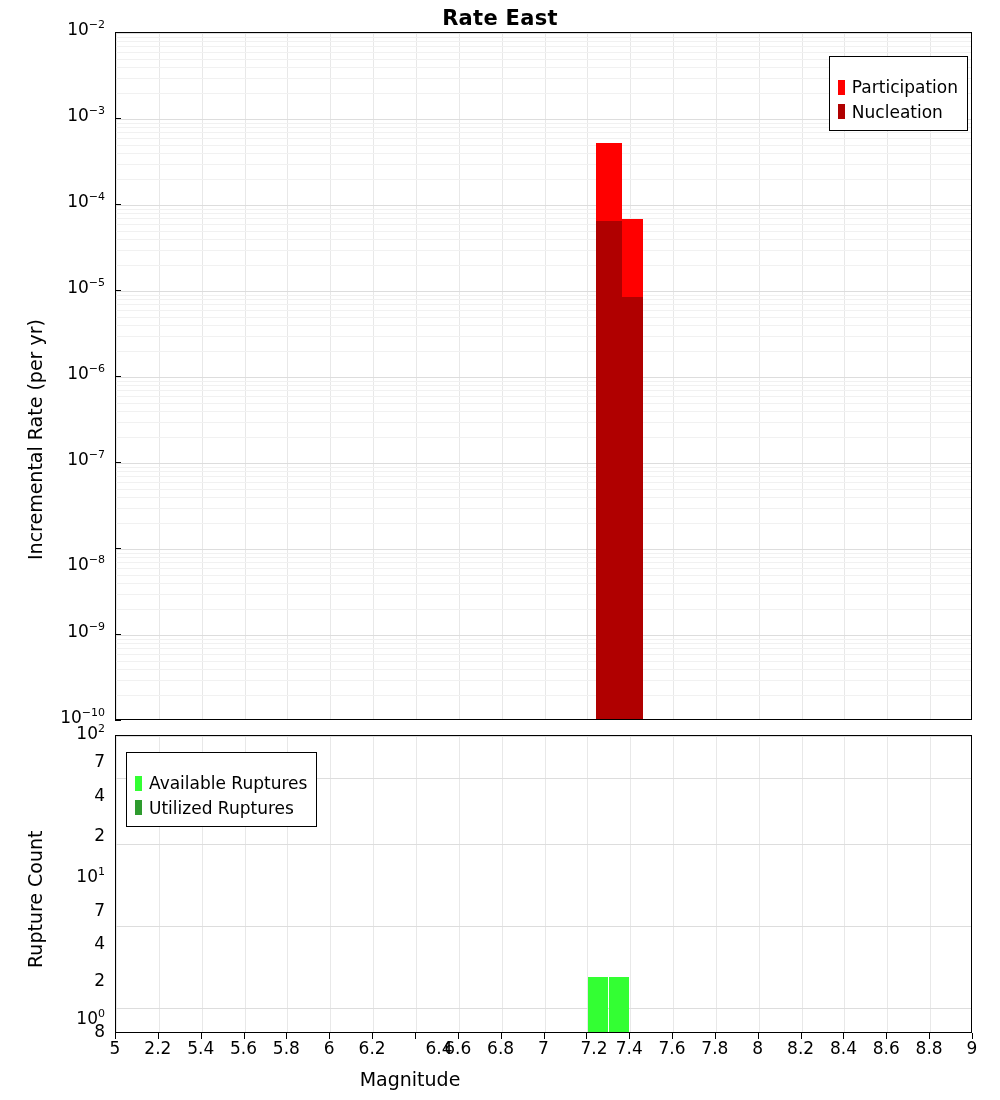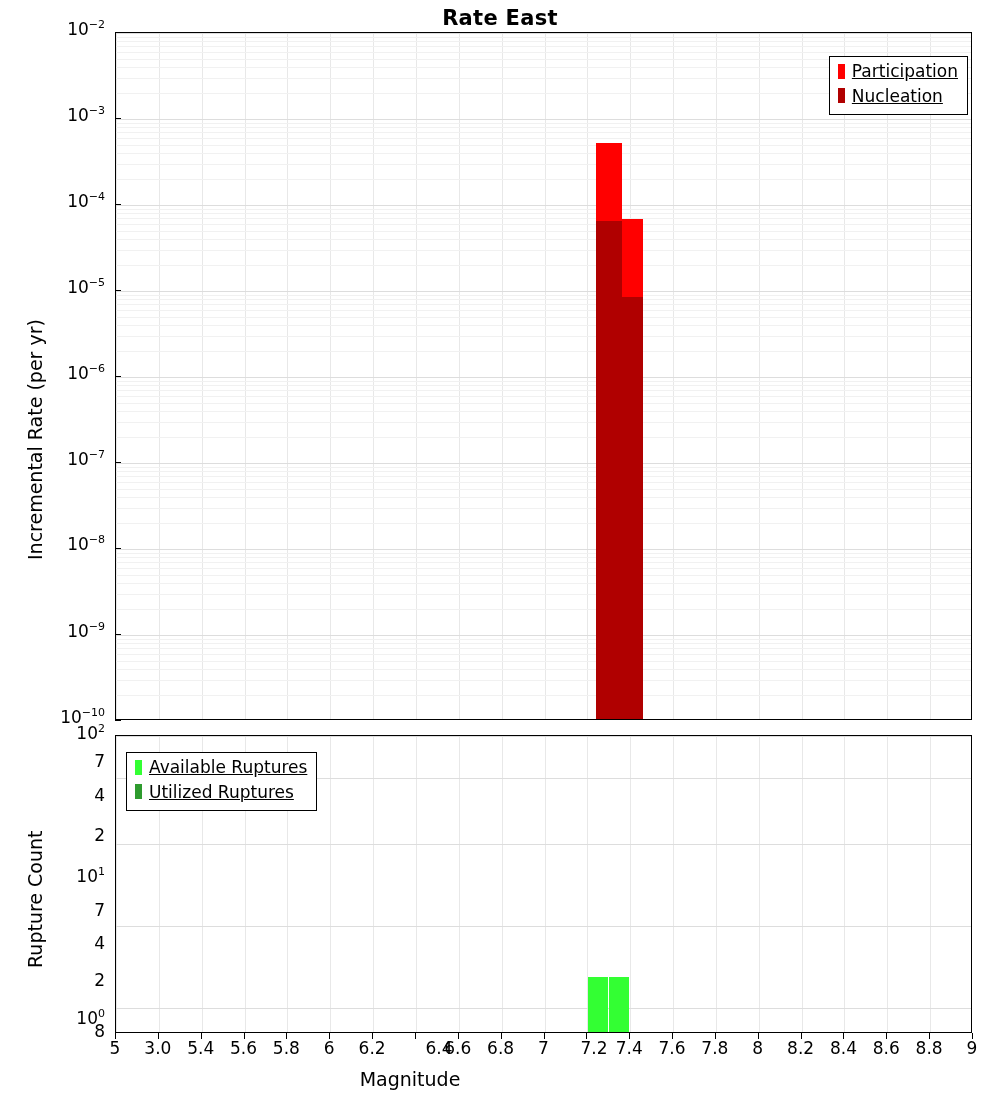--- a/index.html
+++ b/index.html
@@ -151,24 +151,23 @@
     width: 820px;
     text-align: center;
     font-size: 19px;
   }
 
   
   .legend {
     position: absolute;
     background: #ffffff;
     border: 1px solid #000000;
-    padding: 2px 9px 6px 8px;
+    padding: 18px 9px 6px 8px;
     font-size: 17px;
     line-height: 1.45;
-    text-decoration: underline;
   }
   #legend-top {
     top: 56px;
     right: 32px;
   }
   #legend-bottom {
     top: 752px;
     left: 126px;
   }
   .legend-row {
@@ -334,21 +333,21 @@
       <div class="ytick-label" style="top: 107px; right: 895px;">10<sup>−3</sup></div>
       <div class="tickmark-y" style="left: 115px; top: 118px; position: absolute;"></div>
       <div class="ytick-label" style="top: 193px; right: 895px;">10<sup>−4</sup></div>
       <div class="tickmark-y" style="left: 115px; top: 204px; position: absolute;"></div>
       <div class="ytick-label" style="top: 279px; right: 895px;">10<sup>−5</sup></div>
       <div class="tickmark-y" style="left: 115px; top: 290px; position: absolute;"></div>
       <div class="ytick-label" style="top: 365px; right: 895px;">10<sup>−6</sup></div>
       <div class="tickmark-y" style="left: 115px; top: 376px; position: absolute;"></div>
       <div class="ytick-label" style="top: 451px; right: 895px;">10<sup>−7</sup></div>
       <div class="tickmark-y" style="left: 115px; top: 462px; position: absolute;"></div>
-      <div class="ytick-label" style="top: 536px; right: 895px; text-align: center;">10<sup>−8</sup></div>
+      <div class="ytick-label" style="top: 556px; right: 895px; text-align: center;">10<sup>−8</sup></div>
       <div class="tickmark-y" style="left: 115px; top: 548px; position: absolute;"></div>
       <div class="ytick-label" style="top: 623px; right: 895px;">10<sup>−9</sup></div>
       <div class="tickmark-y" style="left: 115px; top: 634px; position: absolute;"></div>
       <div class="ytick-label" style="top: 709px; right: 895px;">10<sup>−10</sup></div>
       <div class="tickmark-y" style="left: 115px; top: 720px; position: absolute;"></div>
     </div>
   <div id="yticks-bottom">
       <div class="ytick-label" style="top: 725px; right: 895px;">10<sup>2</sup></div>
       <div class="ytick-label" style="top: 753px; right: 895px;">7</div>
       <div class="ytick-label" style="top: 787px; right: 895px;">4</div>
@@ -356,21 +355,21 @@
       <div class="ytick-label" style="top: 868px; right: 895px;">10<sup>1</sup></div>
       <div class="ytick-label" style="top: 902px; right: 895px;">7</div>
       <div class="ytick-label" style="top: 935px; right: 895px;">4</div>
       <div class="ytick-label" style="top: 972px; right: 895px;">2</div>
       <div class="ytick-label" style="top: 1010px; right: 895px;">10<sup>0</sup></div>
       <div class="ytick-label" style="top: 1023px; right: 895px;">8</div>
     </div>
   <div id="xticks">
       <div class="xtick-label" style="left: 115px;">5</div>
       <div class="tickmark-x" style="left: 115px; top: 1033px; position: absolute;"></div>
-      <div class="xtick-label" style="left: 157.85px;">3.0</div>
+      <div class="xtick-label" style="left: 157.85px;">2.2</div>
       <div class="tickmark-x" style="left: 157.85px; top: 1033px; position: absolute;"></div>
       <div class="xtick-label" style="left: 200.7px;">5.4</div>
       <div class="tickmark-x" style="left: 200.7px; top: 1033px; position: absolute;"></div>
       <div class="xtick-label" style="left: 243.55px;">5.6</div>
       <div class="tickmark-x" style="left: 243.55px; top: 1033px; position: absolute;"></div>
       <div class="xtick-label" style="left: 286.4px;">5.8</div>
       <div class="tickmark-x" style="left: 286.4px; top: 1033px; position: absolute;"></div>
       <div class="xtick-label" style="left: 329.25px;">6</div>
       <div class="tickmark-x" style="left: 329.25px; top: 1033px; position: absolute;"></div>
       <div class="xtick-label" style="left: 372.1px;">6.2</div>

